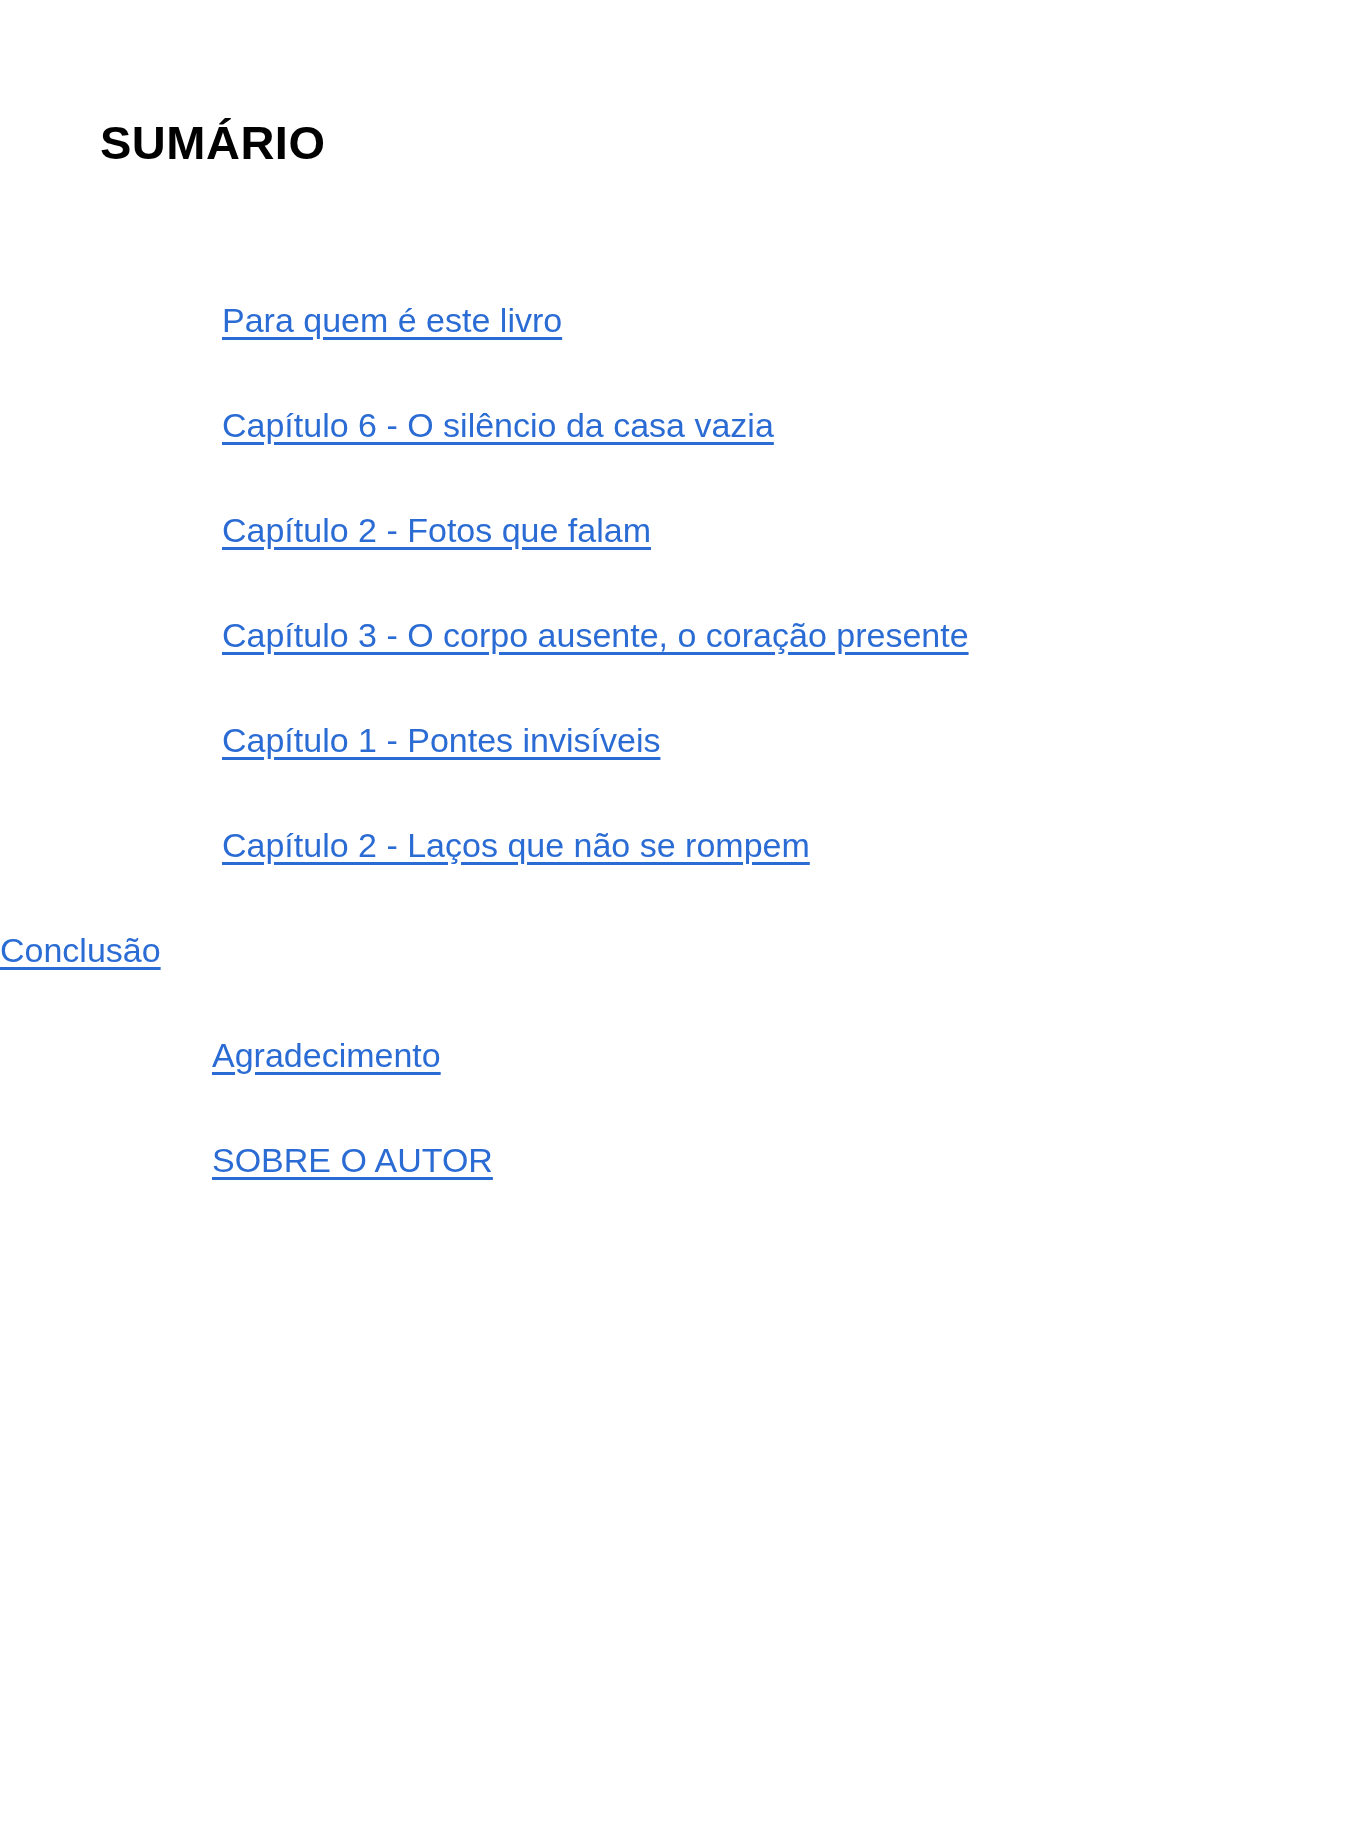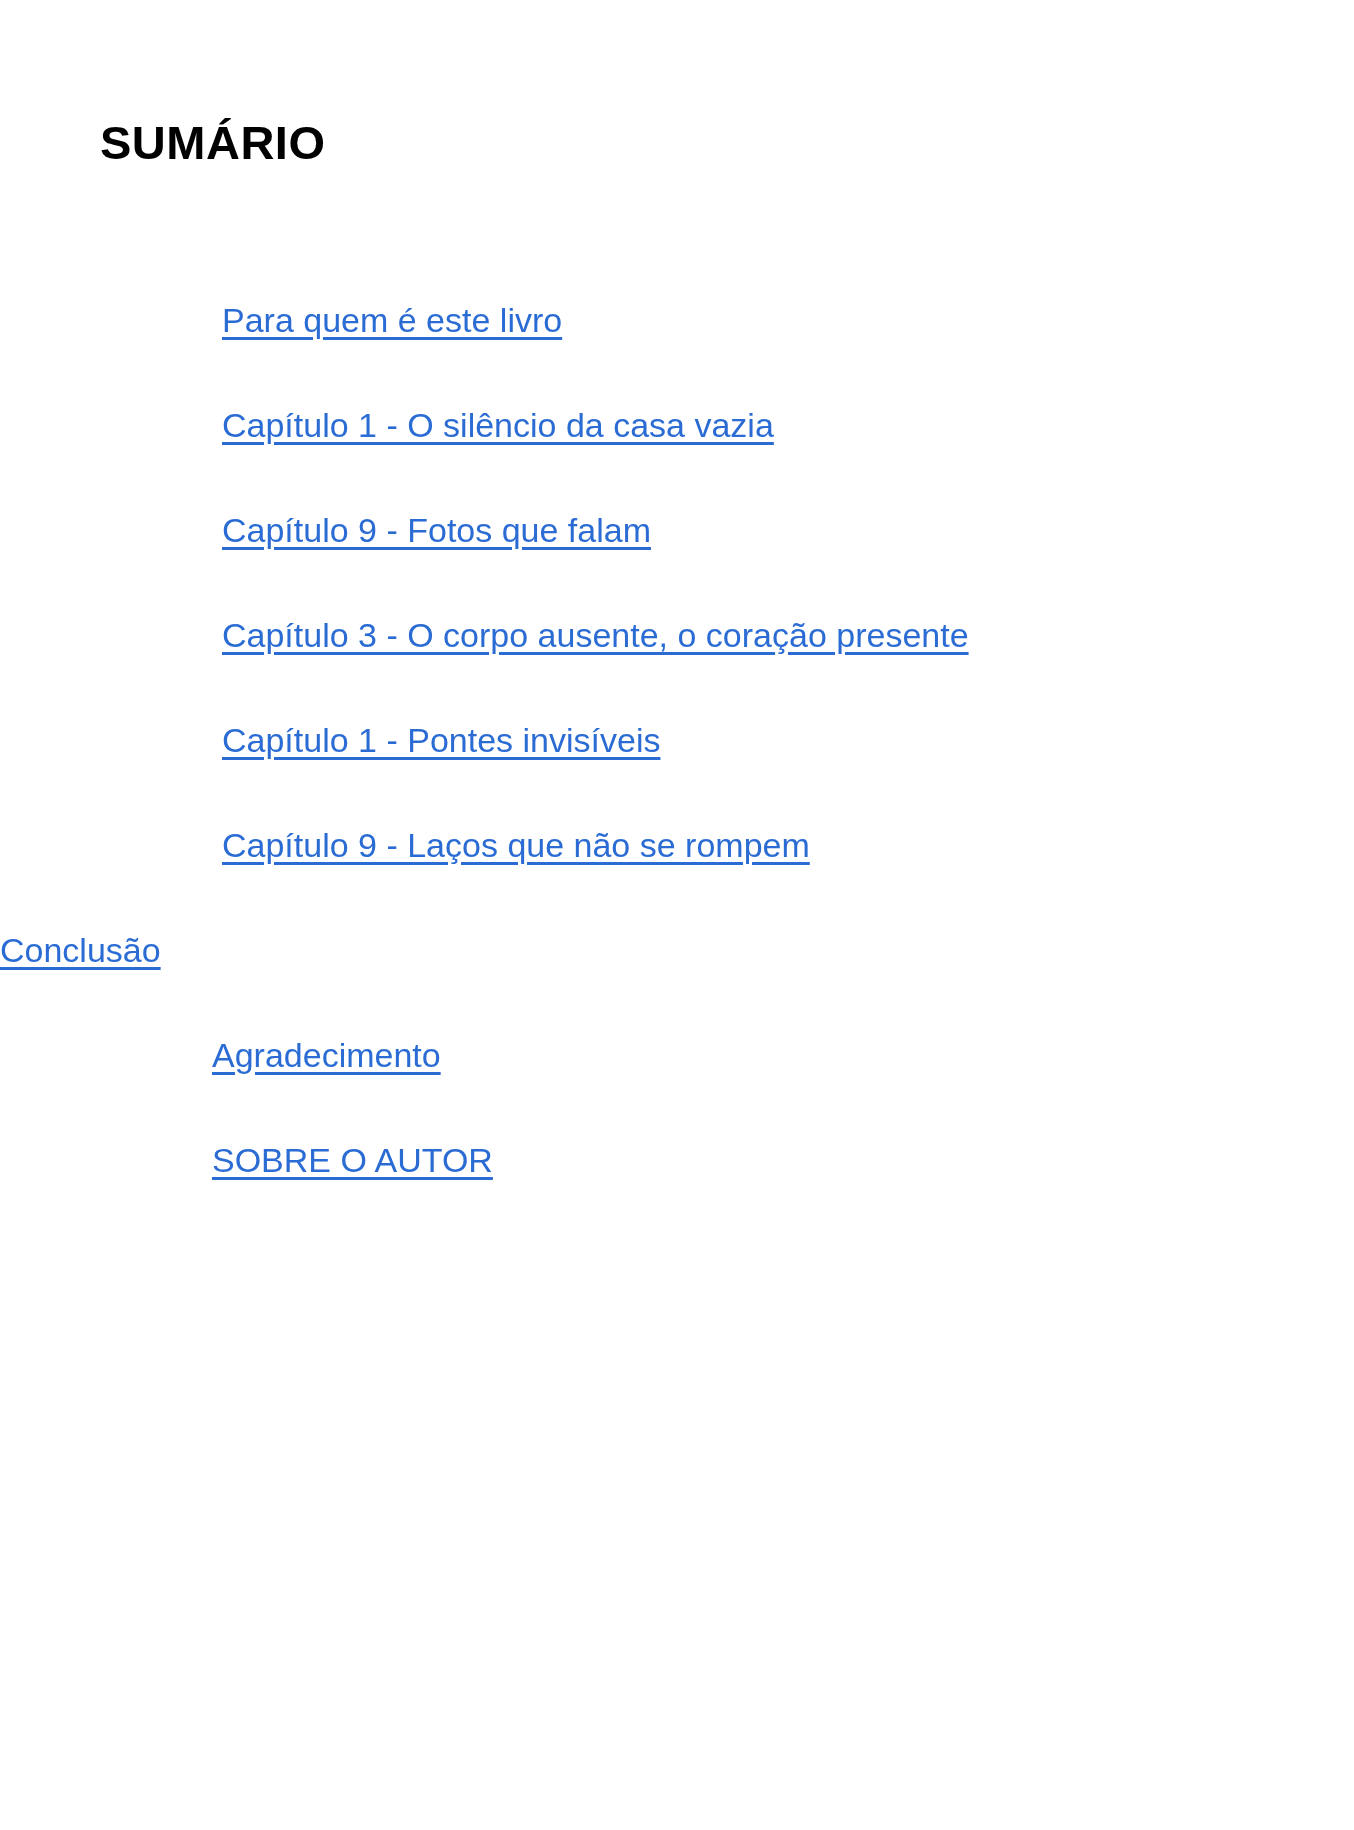--- a/index.html
+++ b/index.html
@@ -68,37 +68,37 @@
 
   <h1 class="doc-title">SUMÁRIO</h1>
 
   <nav class="toc">
 
     <div class="toc-row indent-1">
       <a class="toc-entry" href="#">Para quem é este livro</a>
     </div>
 
     <div class="toc-row indent-1">
-      <a class="toc-entry" href="#">Capítulo 1 - O silêncio da casa vazia</a>
+      <a class="toc-entry" href="#">Capítulo 6 - O silêncio da casa vazia</a>
     </div>
 
     <div class="toc-row indent-1">
-      <a class="toc-entry" href="#">Capítulo 9 - Fotos que falam</a>
+      <a class="toc-entry" href="#">Capítulo 2 - Fotos que falam</a>
     </div>
 
     <div class="toc-row indent-1">
       <a class="toc-entry" href="#">Capítulo 3 - O corpo ausente, o coração presente</a>
     </div>
 
     <div class="toc-row indent-1">
       <a class="toc-entry" href="#">Capítulo 1 - Pontes invisíveis</a>
     </div>
 
     <div class="toc-row indent-1">
-      <a class="toc-entry" href="#">Capítulo 9 - Laços que não se rompem</a>
+      <a class="toc-entry" href="#">Capítulo 2 - Laços que não se rompem</a>
     </div>
 
     <div class="toc-row indent-0">
       <a class="toc-entry" href="#">Conclusão</a>
     </div>
 
     <div class="toc-row indent-2">
       <a class="toc-entry" href="#">Agradecimento</a>
     </div>
 

